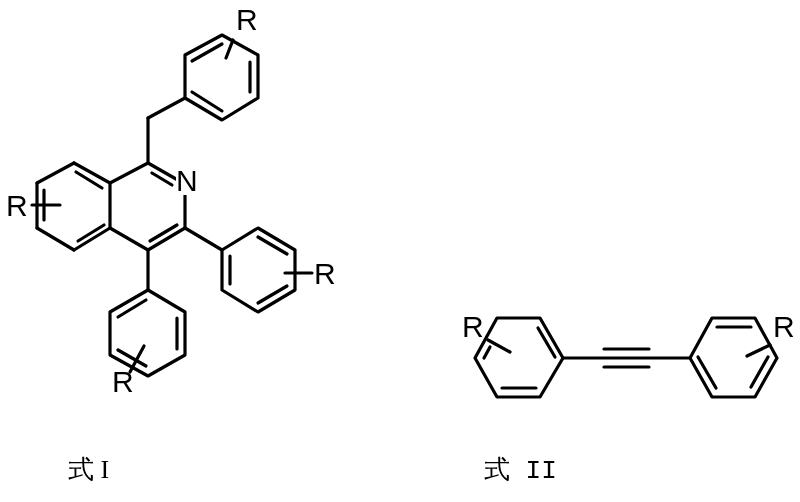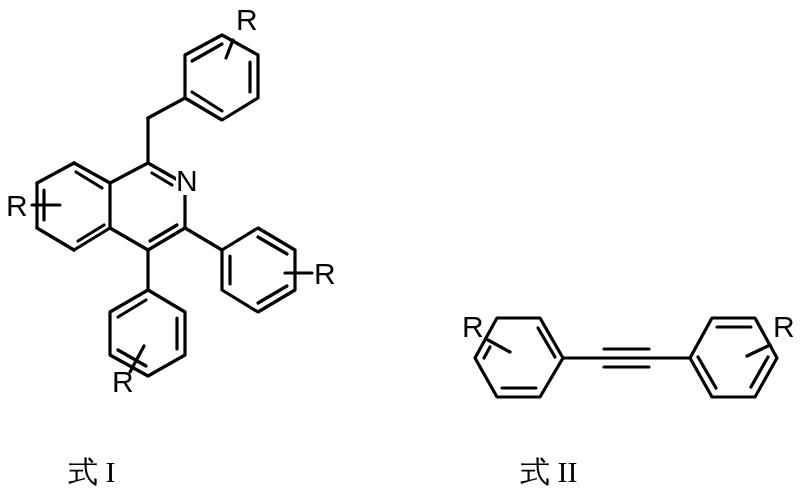--- a/index.html
+++ b/index.html
@@ -1,20 +1,20 @@
 <!DOCTYPE html>
 <html><head>
 <meta charset="utf-8">
 <style>
   html, body { margin:0; padding:0; background:#ffffff; }
   body { width:800px; height:502px; position:relative; overflow:hidden; font-family:"Liberation Sans", sans-serif; }
   svg { position:absolute; left:0; top:0; }
   .bond { stroke:#000; stroke-width:3.2; fill:none; stroke-linecap:round; stroke-linejoin:round; }
   .atom { font-family:"Liberation Sans", sans-serif; font-size:30px; fill:#000; }
-  .caption { position:absolute; font-family:"Liberation Serif", "DejaVu Serif", serif; font-size:30px; color:#000; top:452px; white-space:nowrap;text-align:right; }
+  .caption { position:absolute; font-family:"Liberation Serif", "DejaVu Serif", serif; font-size:26px; color:#000; top:452px; white-space:nowrap;text-align:right; }
   .bg { fill:#fff; }
 </style>
 </head>
 <body>
 
 <svg width="800" height="502" viewBox="0 0 800 502">
 
   <g>
 
     <g>
@@ -96,13 +96,13 @@
       <line class="bond" x1="698" y1="357" x2="716" y2="388"></line>
       <line class="bond" x1="768" y1="357" x2="751" y2="387"></line>
       <line class="bond" x1="770" y1="345" x2="747" y2="356"></line>
     </g>
     <text class="atom" x="462" y="337">R</text>
     <text class="atom" x="773" y="337">R</text>
   </g>
 </svg>
 
 <div class="caption" style="left:68px;">式 I</div>
-<div class="caption" style="left:520px;">式 II</div>
+<div class="caption" style="left:484px;font-family:Liberation Mono, monospace;">式 II</div>
 
 </body></html>

